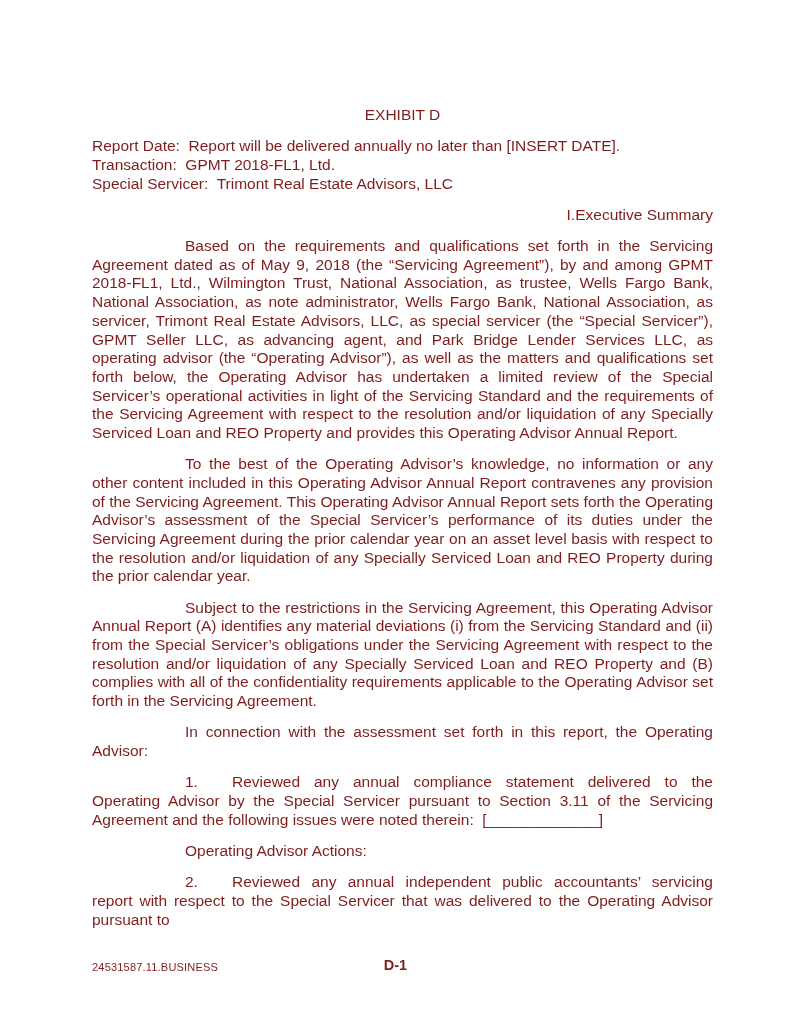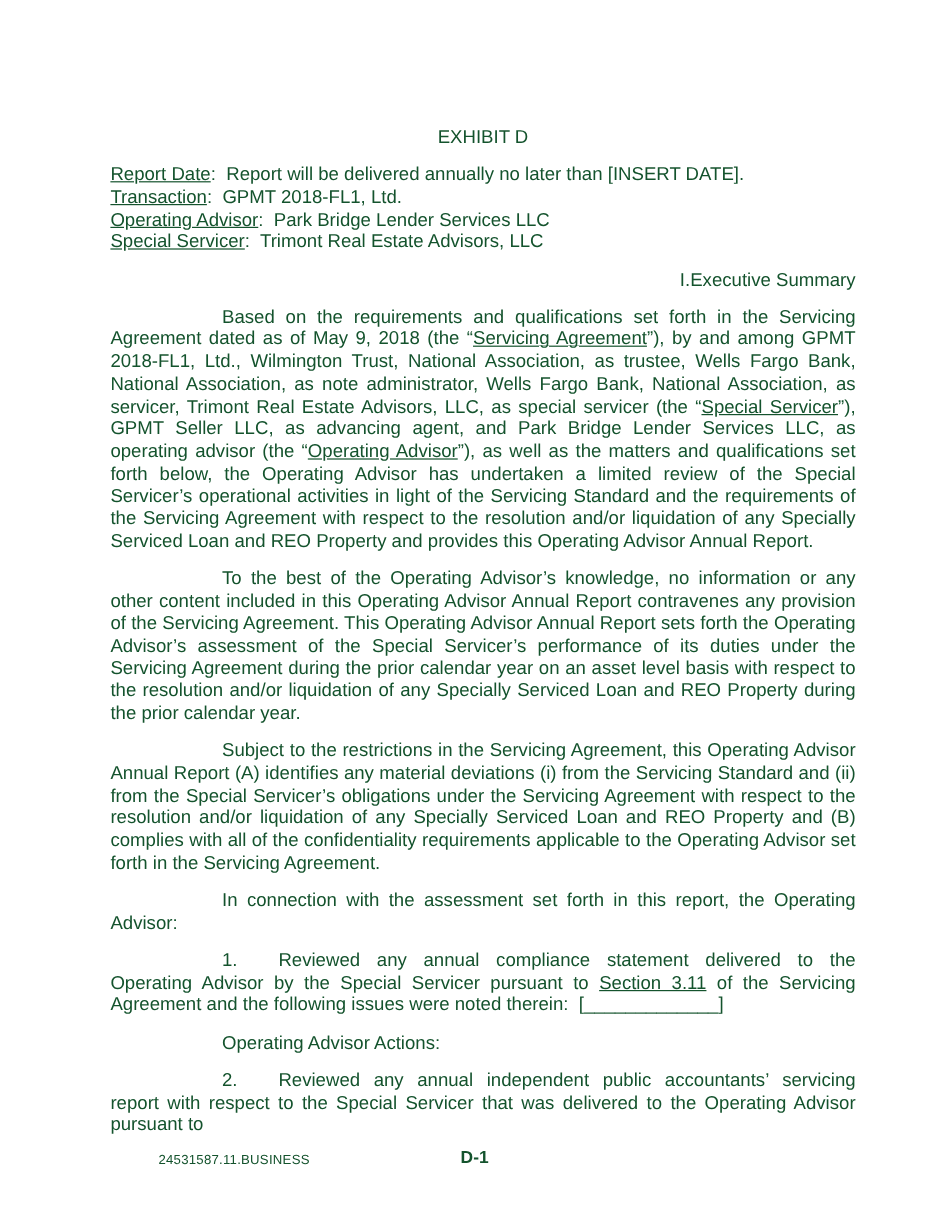--- a/index.html
+++ b/index.html
@@ -2,21 +2,21 @@
 <html><head>
 <meta charset="utf-8">
 <style>
   * { box-sizing: border-box; }
   html, body { margin: 0; padding: 0; background: #ffffff; }
   .page {
     position: relative;
     width: 791px;
     height: 1024px;
     background: #ffffff;
-    color: #14532d;
+    color: #7f1d1d;
     font-family: "Liberation Sans", "DejaVu Sans", sans-serif;
     font-size: 15.5px;
     line-height: 18.7px;
     padding: 106px 78px 0 92px;
     overflow: hidden;
   }
   .doc-title, .doc-subtitle {
     text-align: center;
     margin: 0 0 12.5px 0;
     white-space: nowrap;
@@ -26,36 +26,35 @@
   .b-heading { margin-top: 12.5px; }
   .b-heading, .b-para, .b-numbered {
     text-indent: 93px;
   }
   .b-para, .b-numbered { text-align: justify; }
   .num {
     display: inline-block;
     width: 47px;
     text-indent: 0;
   }
-  .u { text-decoration: underline; }
+  .u { }
   .footer {
     position: absolute;
     left: 0;
     top: 957px;
     width: 791px;
     height: 20px;
   }
   .footer .doc-id {
     position: absolute;
     left: 92px;
     top: 4px;
     font-size: 11px;
     line-height: 13px;
     letter-spacing: 0.2px;
-    margin-left: 40px;
   }
   .footer .page-no {
     position: absolute;
     left: 0;
     top: 0;
     width: 100%;
     text-align: center;
     font-size: 14.5px;
     line-height: 17px;
     font-weight: bold;
@@ -64,21 +63,20 @@
 </style>
 </head>
 <body>
 
 <div class="page">
   <p class="doc-title">EXHIBIT D</p>
 
   <div>
       <p class="block b-meta"><span class="u">Report Date</span><span>:&nbsp; Report will be delivered annually no later than [INSERT DATE].</span></p>
       <p class="block b-meta"><span class="u">Transaction</span><span>:&nbsp; GPMT 2018-FL1, Ltd.</span></p>
-      <p class="block b-meta"><span class="u">Operating Advisor</span><span>:&nbsp; Park Bridge Lender Services LLC</span></p>
       <p class="block b-meta"><span class="u">Special Servicer</span><span>:&nbsp; Trimont Real Estate Advisors, LLC</span></p>
       <p class="block b-heading"><span class="num">I.</span><span>Executive Summary</span></p>
       <p class="block b-para"><span>Based on the requirements and qualifications set forth in the Servicing Agreement dated as of May 9, 2018 (the “</span><span class="u">Servicing Agreement</span><span>”), by and among GPMT 2018-FL1, Ltd., Wilmington Trust, National Association, as trustee, Wells Fargo Bank, National Association, as note administrator, Wells Fargo Bank, National Association, as servicer, Trimont Real Estate Advisors, LLC, as special servicer (the “</span><span class="u">Special Servicer</span><span>”), GPMT Seller LLC, as advancing agent, and Park Bridge Lender Services LLC, as operating advisor (the “</span><span class="u">Operating Advisor</span><span>”), as well as the matters and qualifications set forth below, the Operating Advisor has undertaken a limited review of the Special Servicer’s operational activities in light of the Servicing Standard and the requirements of the Servicing Agreement with respect to the resolution and/or liquidation of any Specially Serviced Loan and REO Property and provides this Operating Advisor Annual Report.</span></p>
       <p class="block b-para"><span>To the best of the Operating Advisor’s knowledge, no information or any other content included in this Operating Advisor Annual Report contravenes any provision of the Servicing Agreement. This Operating Advisor Annual Report sets forth the Operating Advisor’s assessment of the Special Servicer’s performance of its duties under the Servicing Agreement during the prior calendar year on an asset level basis with respect to the resolution and/or liquidation of any Specially Serviced Loan and REO Property during the prior calendar year.</span></p>
       <p class="block b-para"><span>Subject to the restrictions in the Servicing Agreement, this Operating Advisor Annual Report (A) identifies any material deviations (i) from the Servicing Standard and (ii) from the Special Servicer’s obligations under the Servicing Agreement with respect to the resolution and/or liquidation of any Specially Serviced Loan and REO Property and (B) complies with all of the confidentiality requirements applicable to the Operating Advisor set forth in the Servicing Agreement.</span></p>
       <p class="block b-para"><span>In connection with the assessment set forth in this report, the Operating Advisor:</span></p>
       <p class="block b-numbered"><span class="num">1.</span><span>Reviewed any annual compliance statement delivered to the Operating Advisor by the Special Servicer pursuant to </span><span class="u">Section 3.11</span><span> of the Servicing Agreement and the following issues were noted therein:&nbsp; [_____________]</span></p>
       <p class="block b-para"><span>Operating Advisor Actions:</span></p>
       <p class="block b-numbered"><span class="num">2.</span><span>Reviewed any annual independent public accountants’ servicing report with respect to the Special Servicer that was delivered to the Operating Advisor pursuant to</span></p>
     </div>

